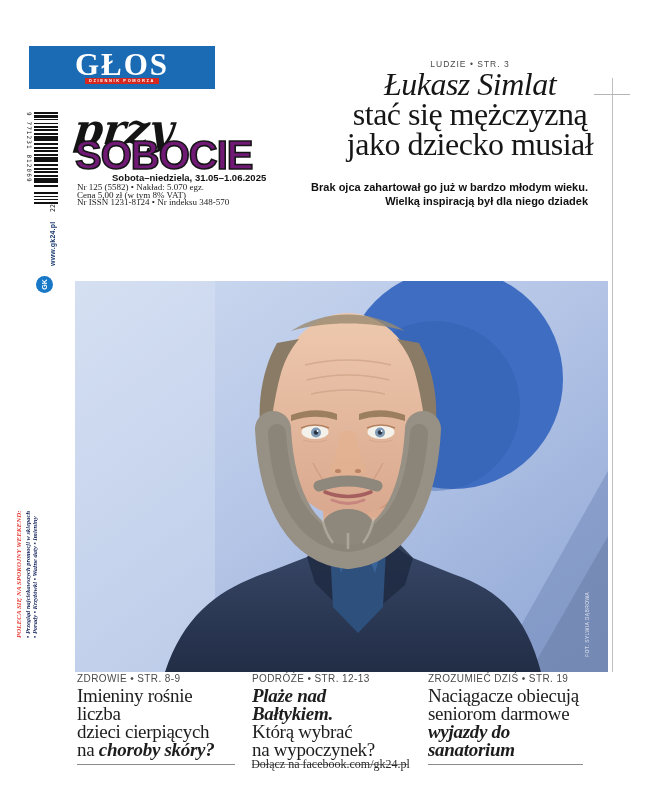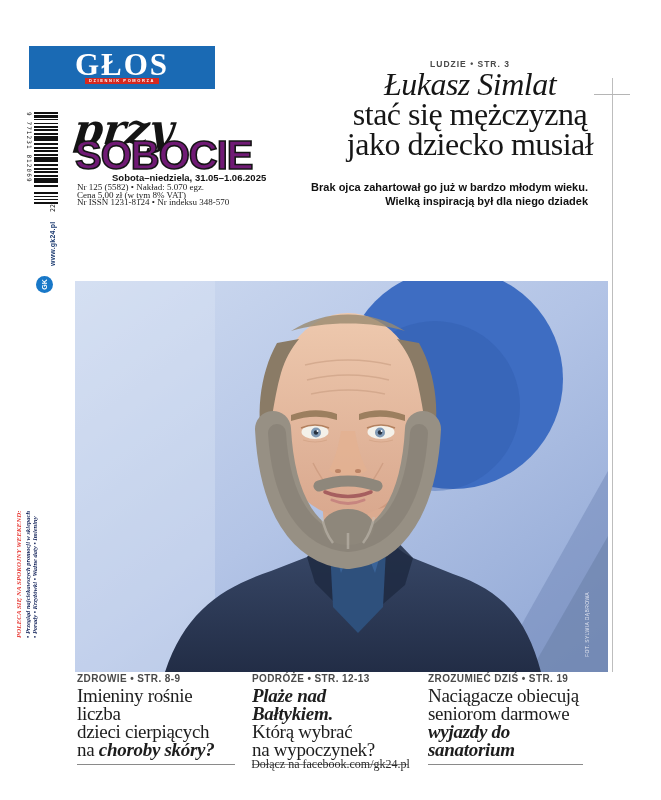--- a/index.html
+++ b/index.html
@@ -24,21 +24,21 @@
   .sup-name{position:absolute;left:75px;top:135px;font-size:40px;font-weight:900;color:#701a75;
             letter-spacing:-1px;line-height:40px;-webkit-text-stroke:1.6px #141414;}
 
   
   .issue{position:absolute;left:77px;top:173px;width:190px;}
   .issue .date{font-size:9.5px;font-weight:bold;color:#111;line-height:10px;margin-bottom:1px;margin-left:35px;}
   .issue .ln{font-family:"Liberation Serif",serif;font-size:9px;color:#222;line-height:7.6px;}
 
   
   .lead{position:absolute;left:300px;top:59px;width:340px;text-align:center;}
-  .kicker{font-size:8.5px;font-weight:bold;color:#4a4a4a;letter-spacing:1px;}
+  .kicker{font-size:8.5px;font-weight:normal;color:#4a4a4a;letter-spacing:1px;}
   .lead .hl{font-family:"Liberation Serif","DejaVu Serif",serif;font-size:32px;color:#161616;
             line-height:30px;letter-spacing:-0.5px;}
   .lead .hl.it{font-style:italic;}
   .lead-deck{position:absolute;right:73px;top:181px;width:320px;text-align:right;
              font-size:11px;font-weight:bold;color:#101010;line-height:13.5px;}
 
   
   .vrule{position:absolute;left:612px;top:78px;width:1px;height:594px;background:#bdbdbd;}
   .harm{position:absolute;left:594px;top:94px;width:36px;height:1px;background:#b5b5b5;}
 

